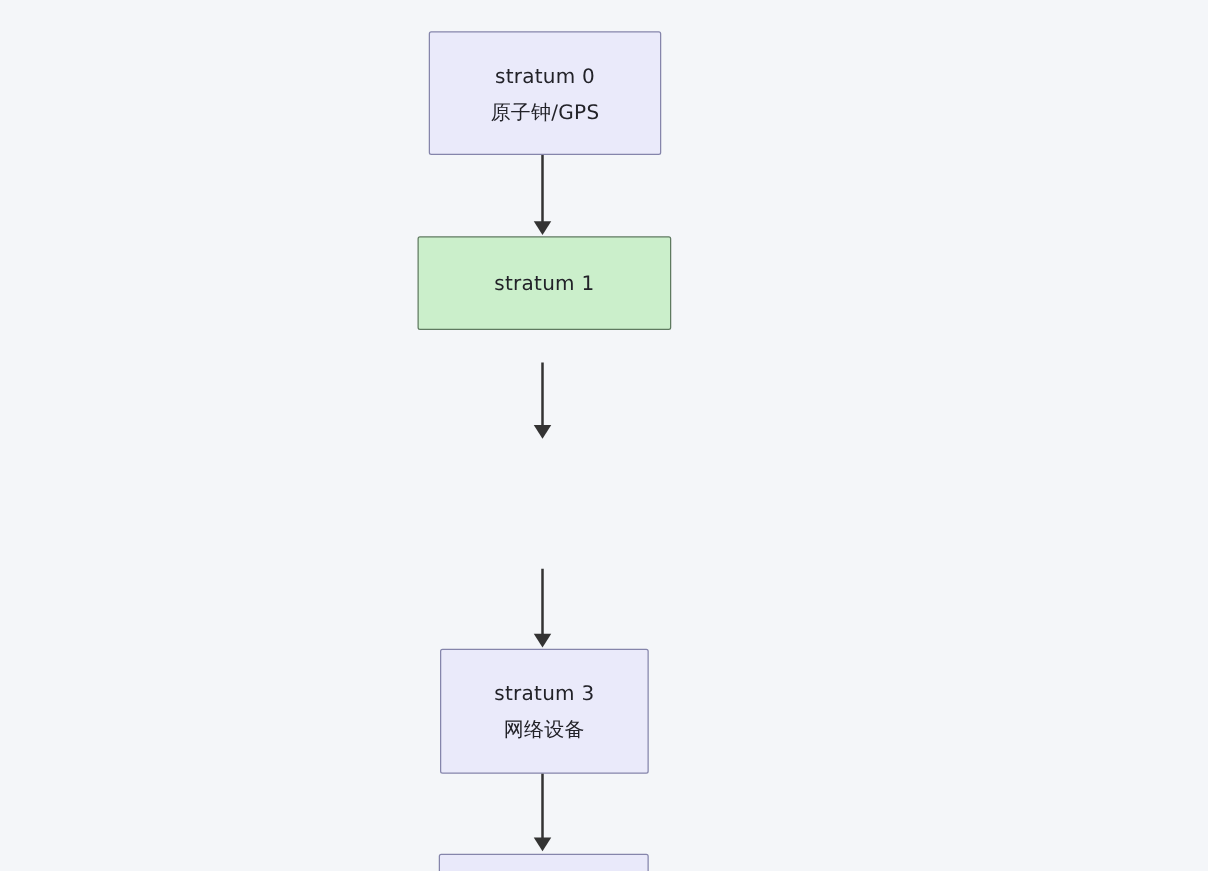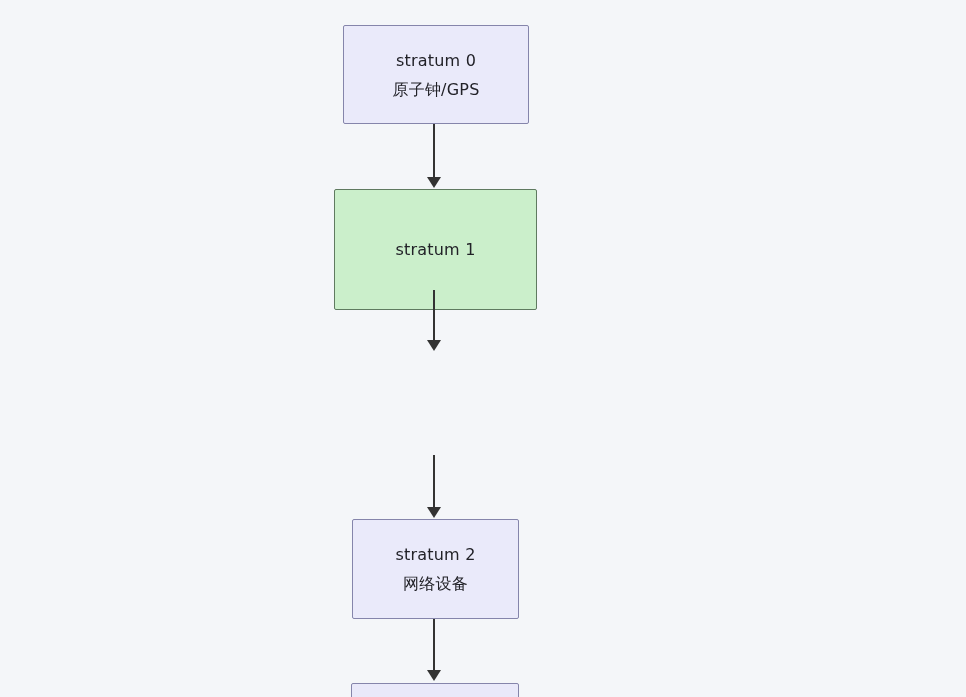--- a/index.html
+++ b/index.html
@@ -33,21 +33,21 @@
     color: #222228;
     font-size: 16px;
     line-height: 29px;
     letter-spacing: 0.2px;
   }
   .node .line1 { white-space: nowrap; }
   .node .line2 { white-space: nowrap; }
 
   
   #node-0 { left: 340px; top:  25px; width: 186px; height:  99px; }
-  #node-1 { left: 331px; top: 189px; width: 203px; height: 121px; }
+  #node-1 { left: 331px; top: 189px; width: 203px; height: 75px; }
   #node-2 { left: 331px; top: 351px; width: 203px; height: 104px; }
   #node-3 { left: 349px; top: 519px; width: 167px; height: 100px; }
   #node-4 { left: 348px; top: 683px; width: 168px; height:  60px; }
 
   
   .arrow {
     position: absolute;
     left: 430px;
     width: 2px;
     background: #333333;
@@ -82,21 +82,21 @@
   <div class="node" id="node-1" style="background-color: rgb(203, 239, 203); border-color: rgb(95, 122, 96);">
     <div class="line1">stratum 1</div>
   </div>
 
   <div class="arrow" id="arrow-1"></div>
 
 
   <div class="arrow" id="arrow-2"></div>
 
   <div class="node" id="node-3" style="background-color: rgb(234, 234, 250); border-color: rgb(133, 133, 171);">
-    <div class="line1">stratum 2</div>
+    <div class="line1">stratum 3</div>
     <div class="line2">网络设备</div>
   </div>
 
   <div class="arrow" id="arrow-3"></div>
 
   <div class="node" id="node-4" style="background-color: rgb(233, 233, 250); border-color: rgb(133, 133, 171);">
   </div>
 
 </div>
 

